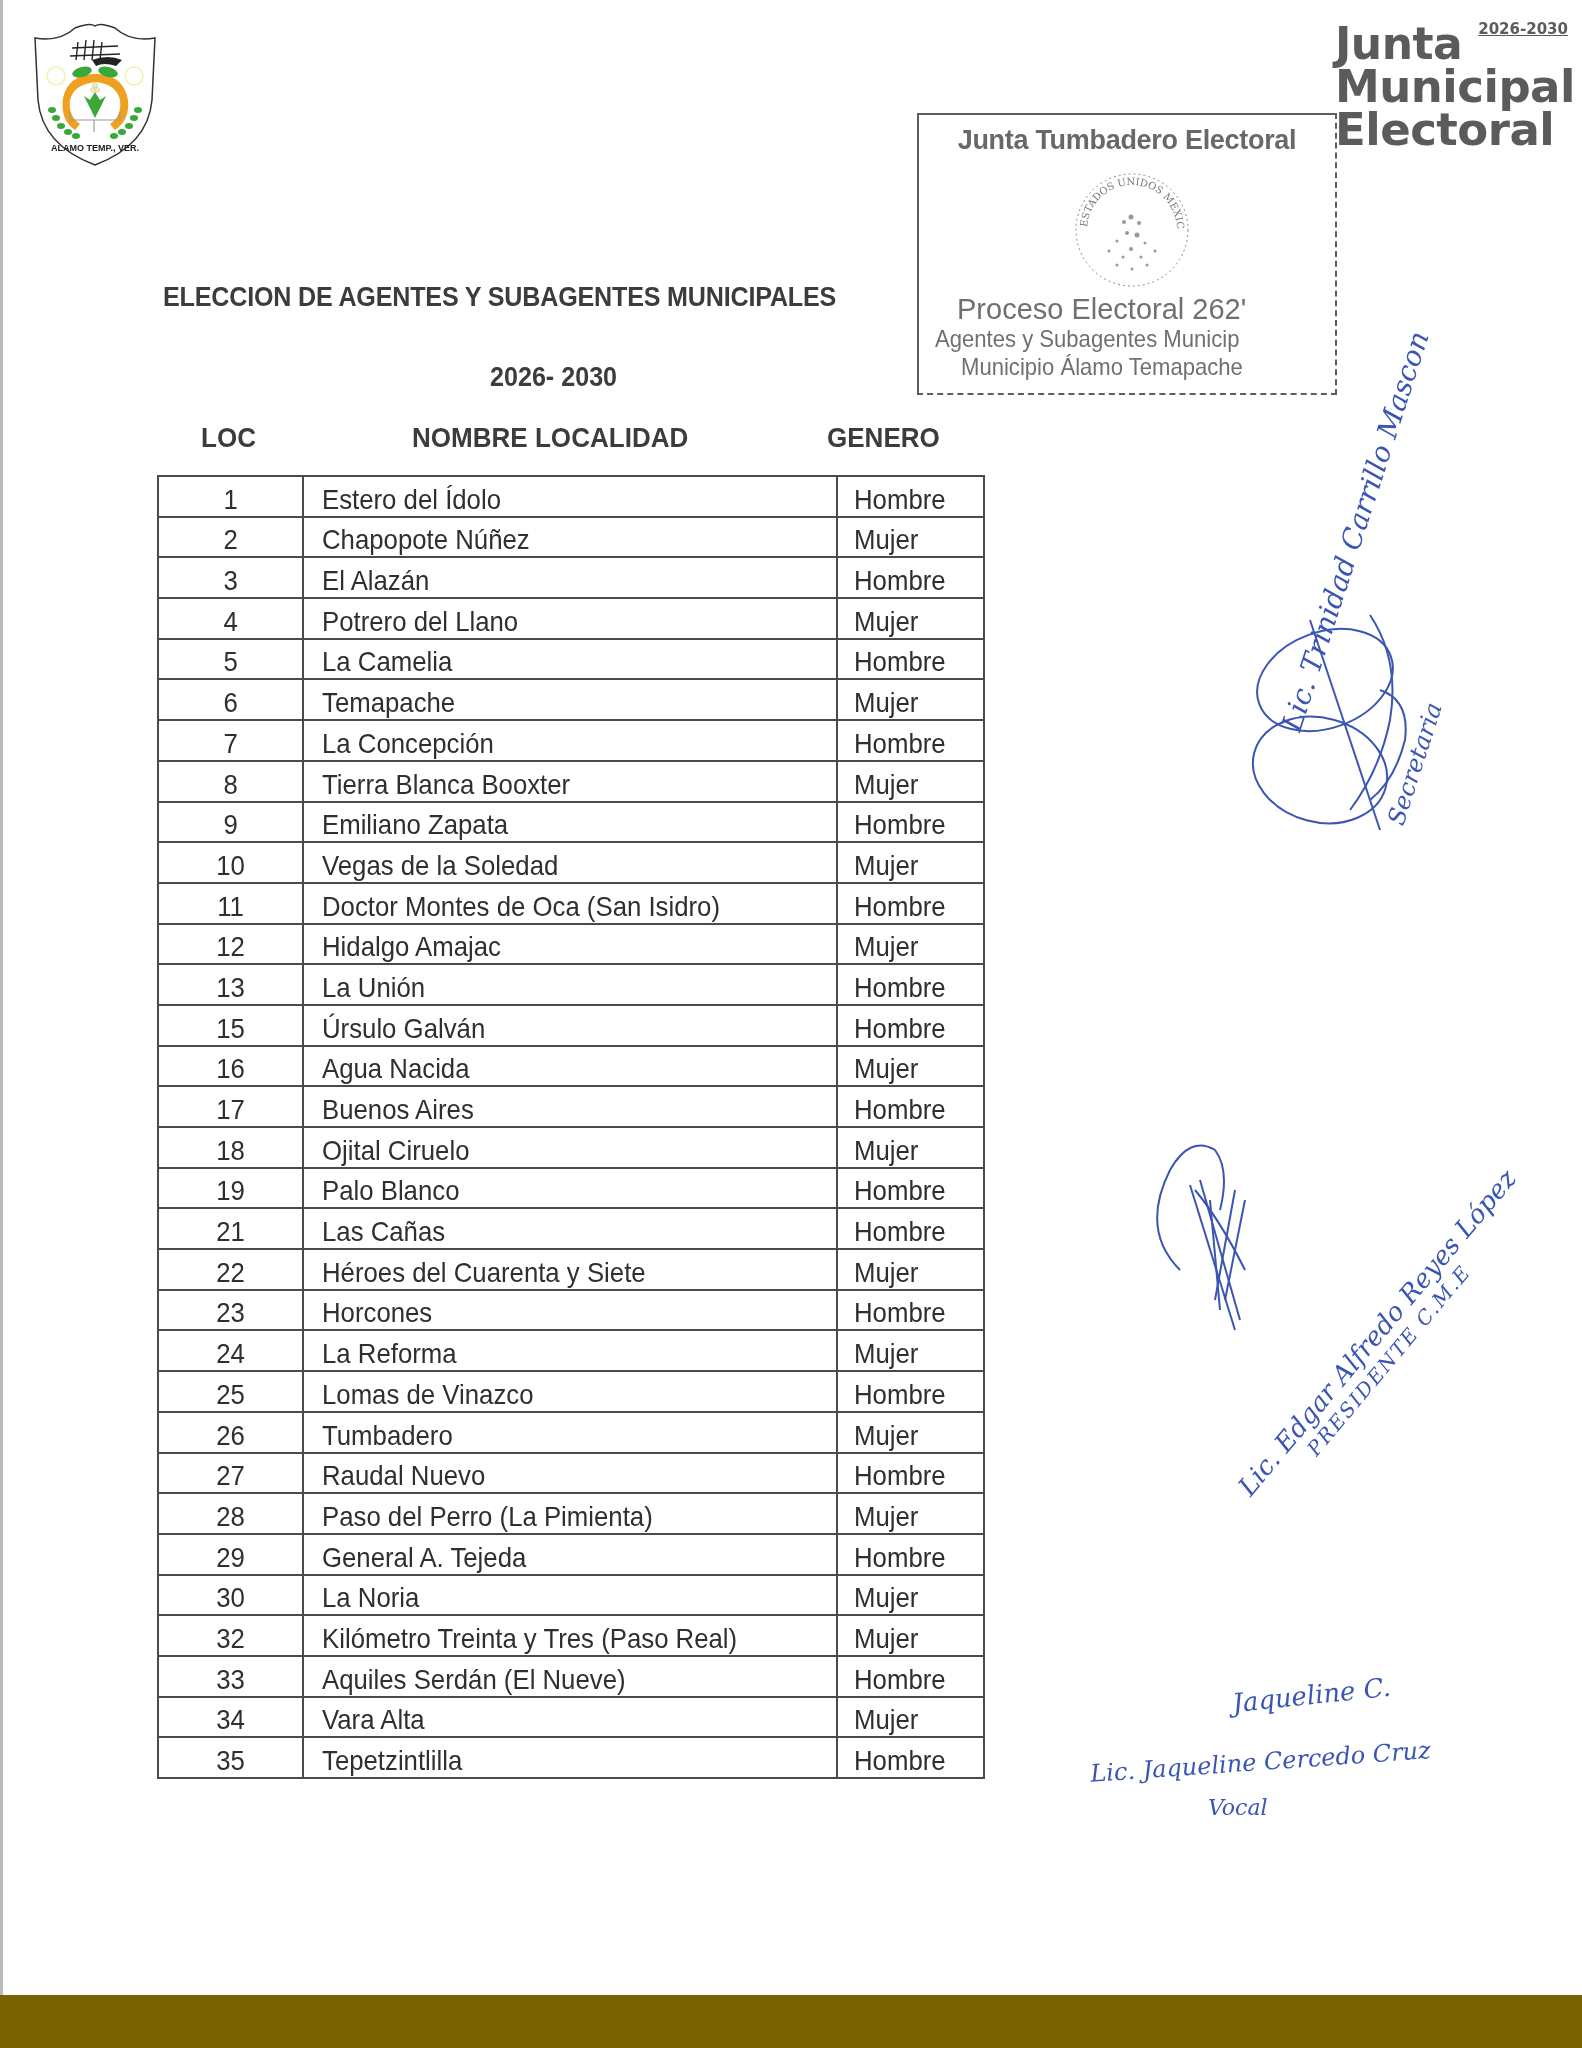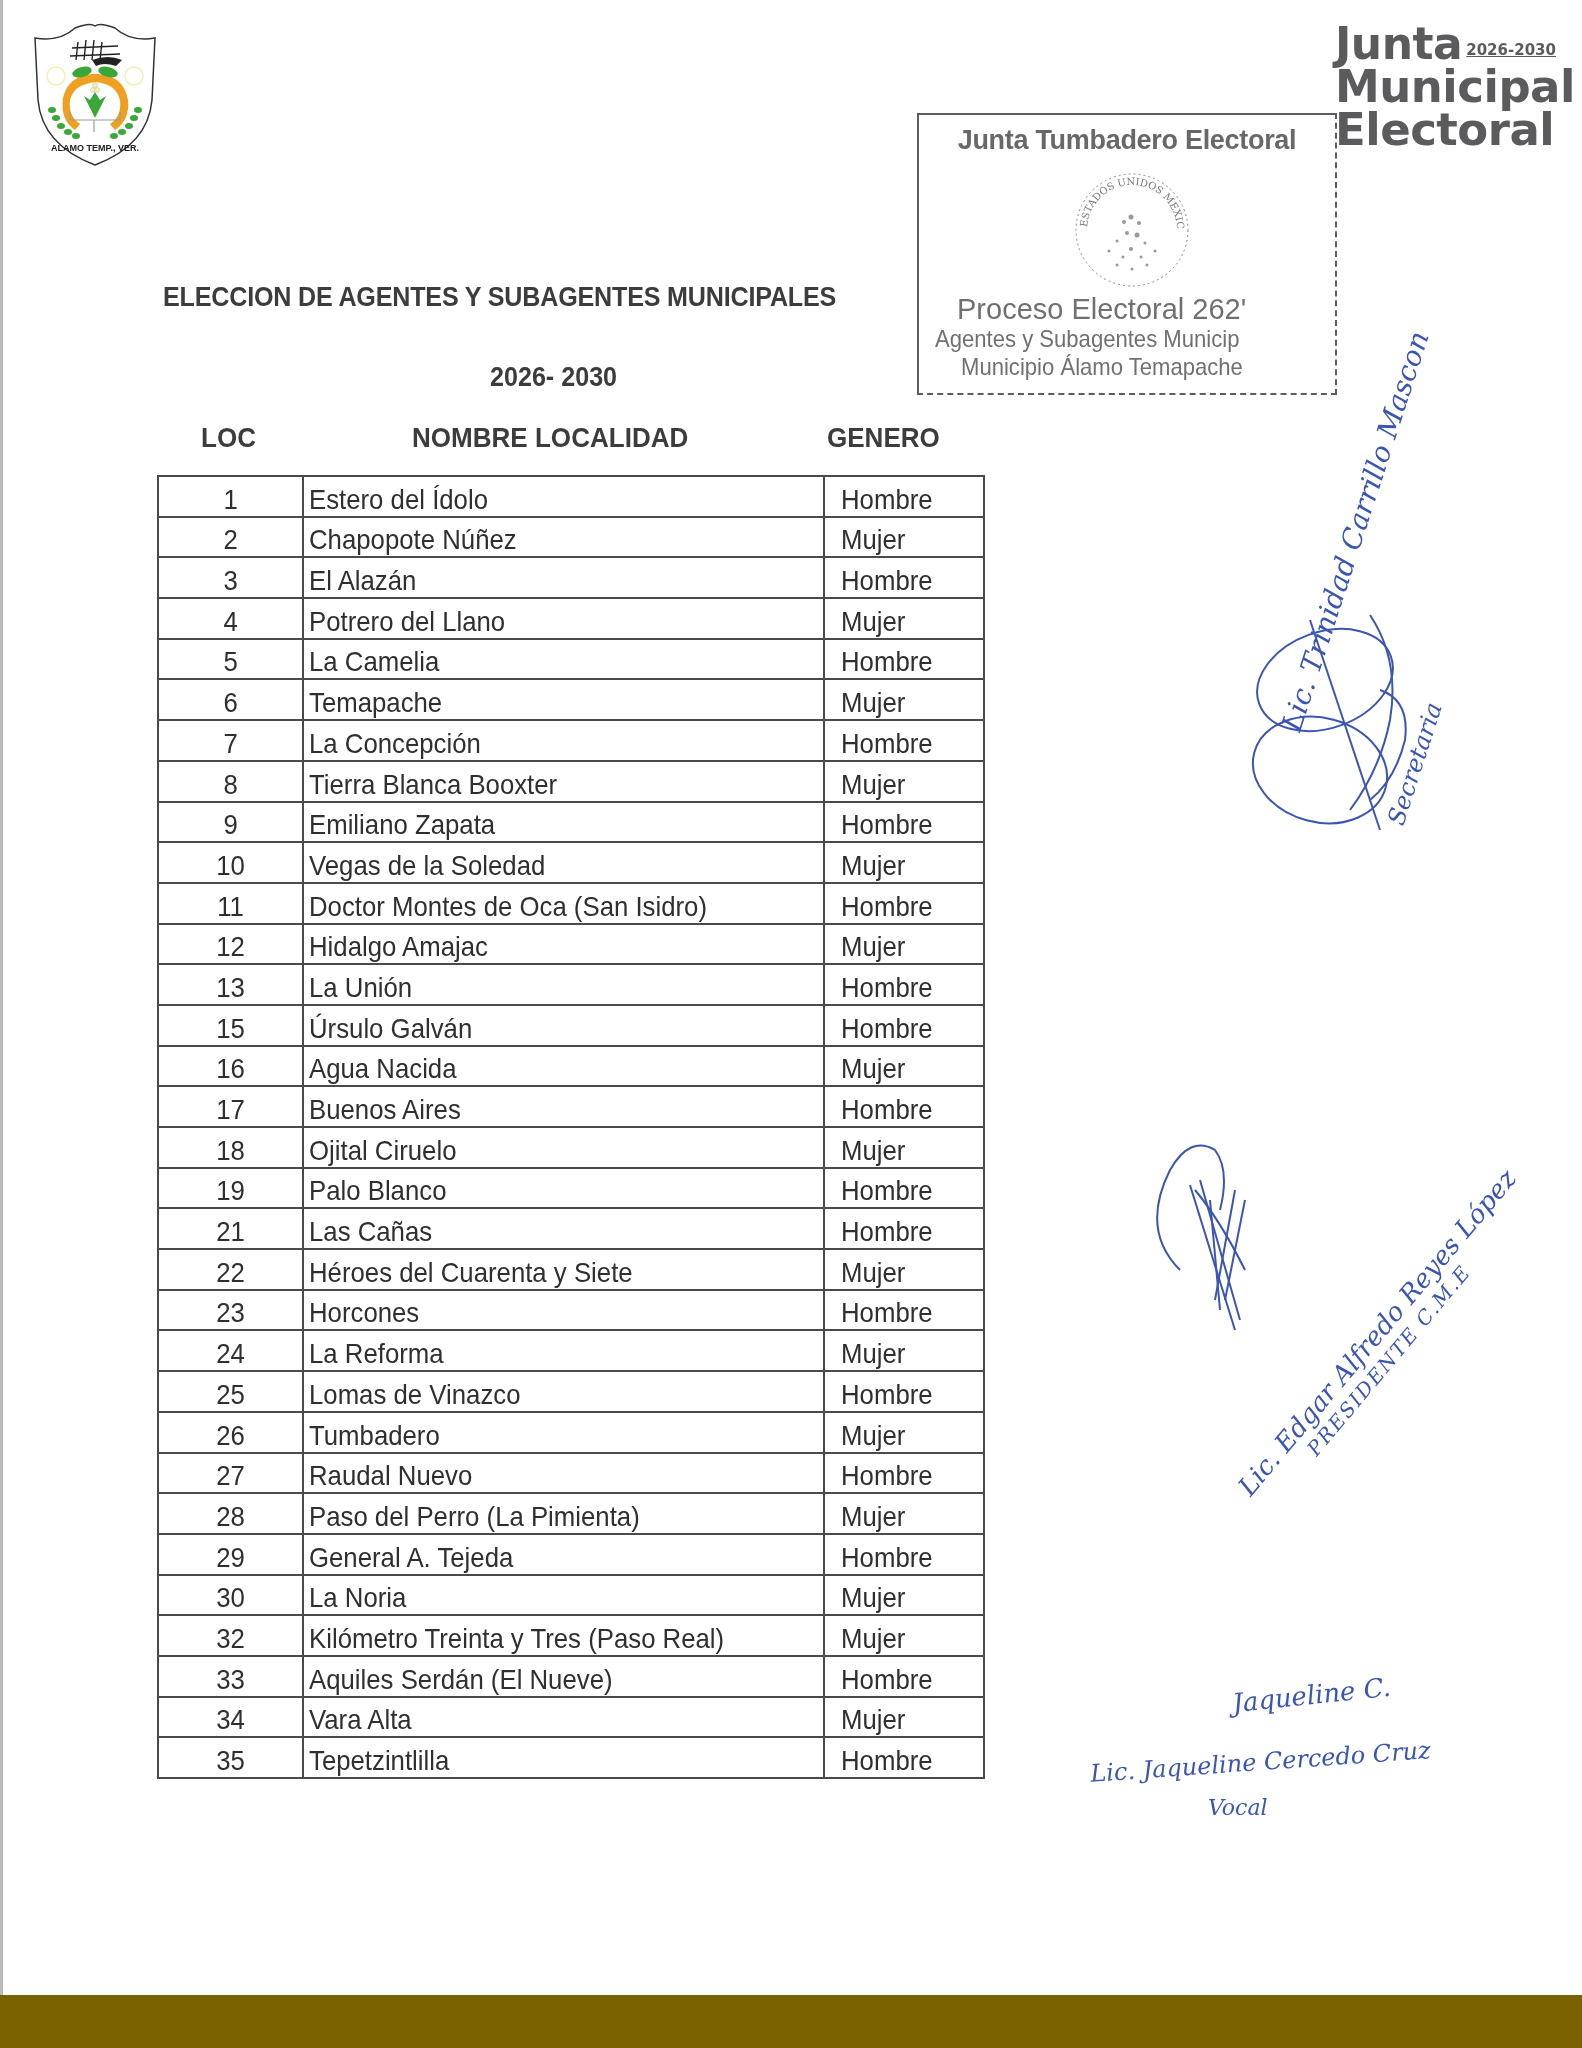--- a/index.html
+++ b/index.html
@@ -7,21 +7,21 @@
       width: 1582px; height: 2048px; position: relative; overflow: hidden;
       background: #ffffff; font-family: "Liberation Sans", sans-serif; color: #3a3a3a;
     }
     .left-edge { position: absolute; left: 0; top: 0; width: 3px; height: 1995px; background: #b9bcbc; }
 
     
     .crest { position: absolute; left: 30px; top: 20px; width: 130px; height: 150px; }
 
     
     .brand { position: absolute; left: 1335px; top: 22px; color: #5b5b5d; font-family: "DejaVu Sans", sans-serif; font-weight: bold; line-height: 1; }
-    .brand .l1 { font-size: 44px; letter-spacing: -0.5px; display: flex; align-items: flex-end; gap: 4px; }
+    .brand .l1 { font-size: 44px; letter-spacing: -0.5px; display: flex; align-items: flex-start; gap: 16px; }
     .brand .l1 .yr { font-size: 15px; margin-bottom: 8px; letter-spacing: 0; text-decoration: underline; }
     .brand .l2, .brand .l3 { font-size: 45px; letter-spacing: -0.5px; margin-top: -2px; }
 
     
     .stamp {
       position: absolute; left: 917px; top: 113px; width: 416px; height: 278px;
       border: 2px solid #5a5e62; border-right-style: dashed; border-bottom-style: dashed;
       color: #6a6a6a; text-align: center;
     }
     .stamp .st-title { position: absolute; left: 0; right: 0; top: 10px; font-size: 27px; font-weight: bold; color: #66686a; letter-spacing: -0.3px; }
@@ -38,21 +38,21 @@
     .col-hdr.nombre { left: 412px; }
     .col-hdr.genero { left: 827px; }
 
     
     .tbl { position: absolute; left: 157px; top: 475px; width: 828px; border-collapse: collapse; }
     .tbl td {
       border: 2px solid #4a4a4a; height: 36.7px; padding: 0; font-size: 28px; color: #2f2f2f;
       line-height: 1; vertical-align: bottom; padding-bottom: 2px; white-space: nowrap;
     }
     .tbl td.c-loc { width: 143px; text-align: center; }
-    .tbl td.c-nombre { width: 514px; padding-left: 5px; }
+    .tbl td.c-nombre { width: 514px; padding-left: 18px; }
     .tbl td.c-genero { padding-left: 16px; }
     .tbl td span { display: inline-block; transform: scaleX(0.92); transform-origin: left; }
     .tbl td.c-loc span { transform-origin: center; }
 
     
     .sig { position: absolute; color: #3b55b2; font-family: "DejaVu Serif", serif; font-style: italic; white-space: nowrap; }
     .sig-svg { position: absolute; }
     .sig1-name { left: 1275px; top: 725px; font-size: 28px; transform: rotate(-72deg); transform-origin: left top; }
     .sig1-role { left: 1382px; top: 820px; font-size: 24px; transform: rotate(-72deg); transform-origin: left top; }
     .sig2-name { left: 1232px; top: 1482px; font-size: 26px; transform: rotate(-50deg); transform-origin: left top; }

